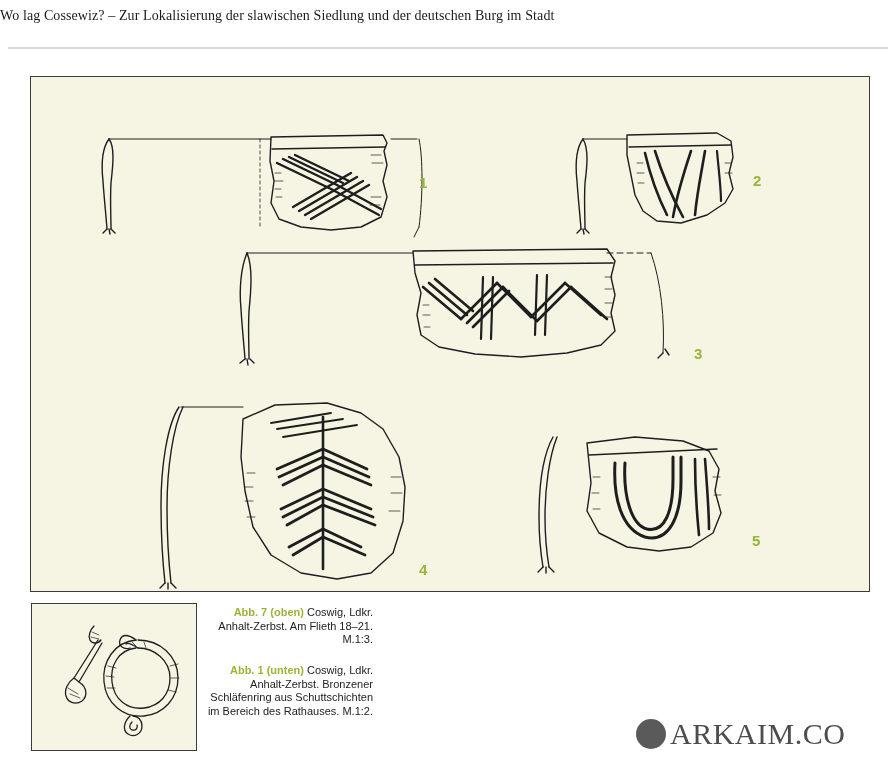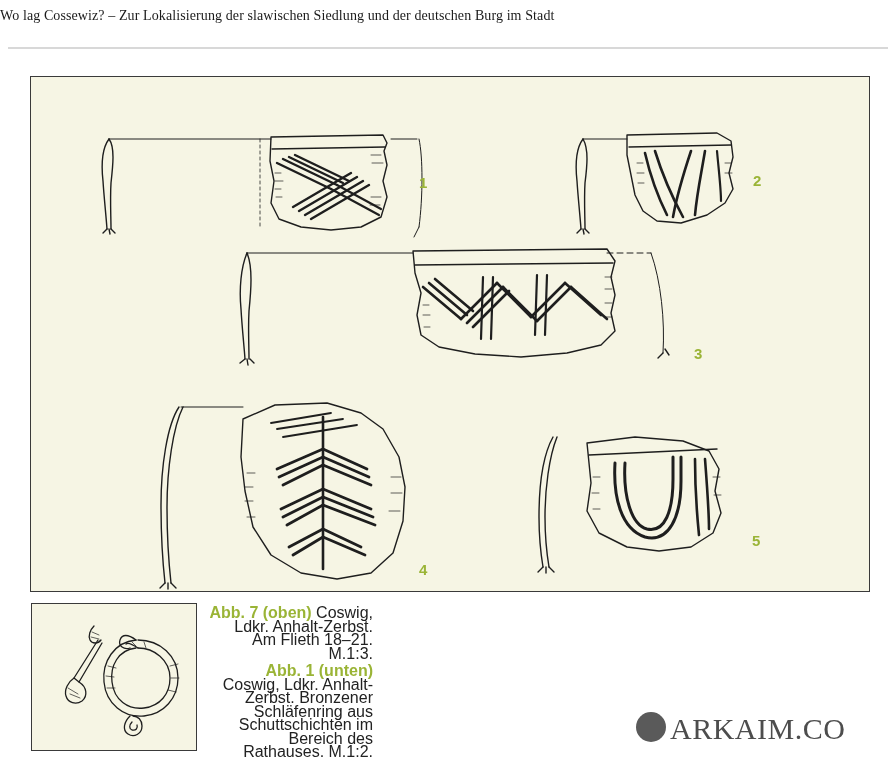--- a/index.html
+++ b/index.html
@@ -71,39 +71,39 @@
     box-sizing: border-box;
     overflow: hidden;
   }
 
   
   .caption {
     position: absolute;
     width: 166px;
     text-align: right;
     font-family: "Liberation Sans", sans-serif;
-    font-size: 16px;
+    font-size: 11px;
     line-height: 13.5px;
     color: #222;
   }
   #caption-7 { left: 207px; top: 606px; }
   #caption-8 { left: 207px; top: 664px; }
   .caption-ref {
     font-weight: bold;
     color: #9ab436;
   }
 
   
   #watermark {
     position: absolute;
     left: 636px;
     top: 712px;
     height: 44px;
     display: flex;
-    align-items: flex-start;
+    align-items: center;
   }
   #watermark-dot {
     width: 30px;
     height: 30px;
     border-radius: 50%;
     background: #5a5a5a;
     margin-right: 4px;
   }
   #watermark-text {
     font-family: "Liberation Serif", serif;

